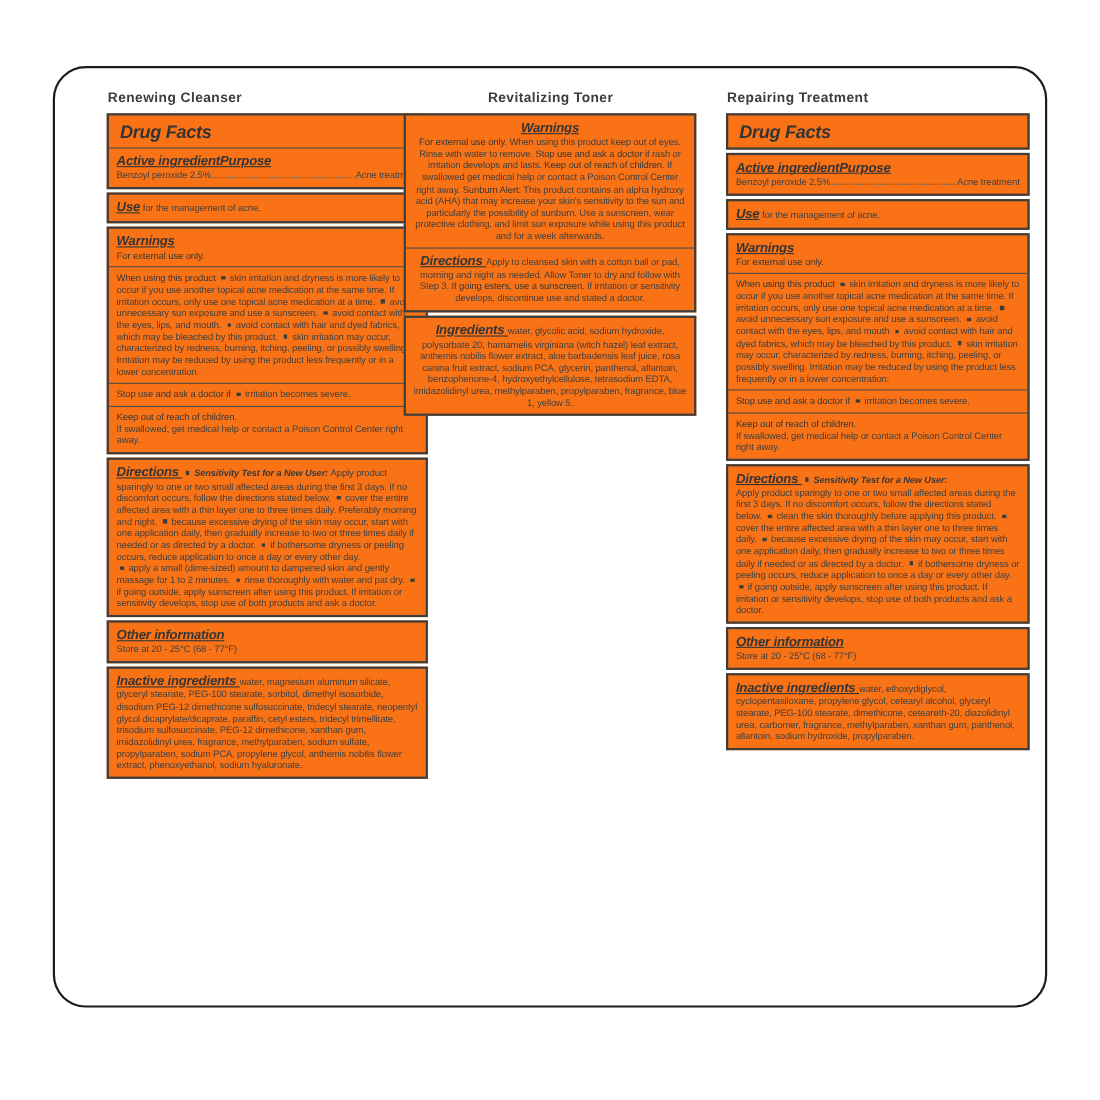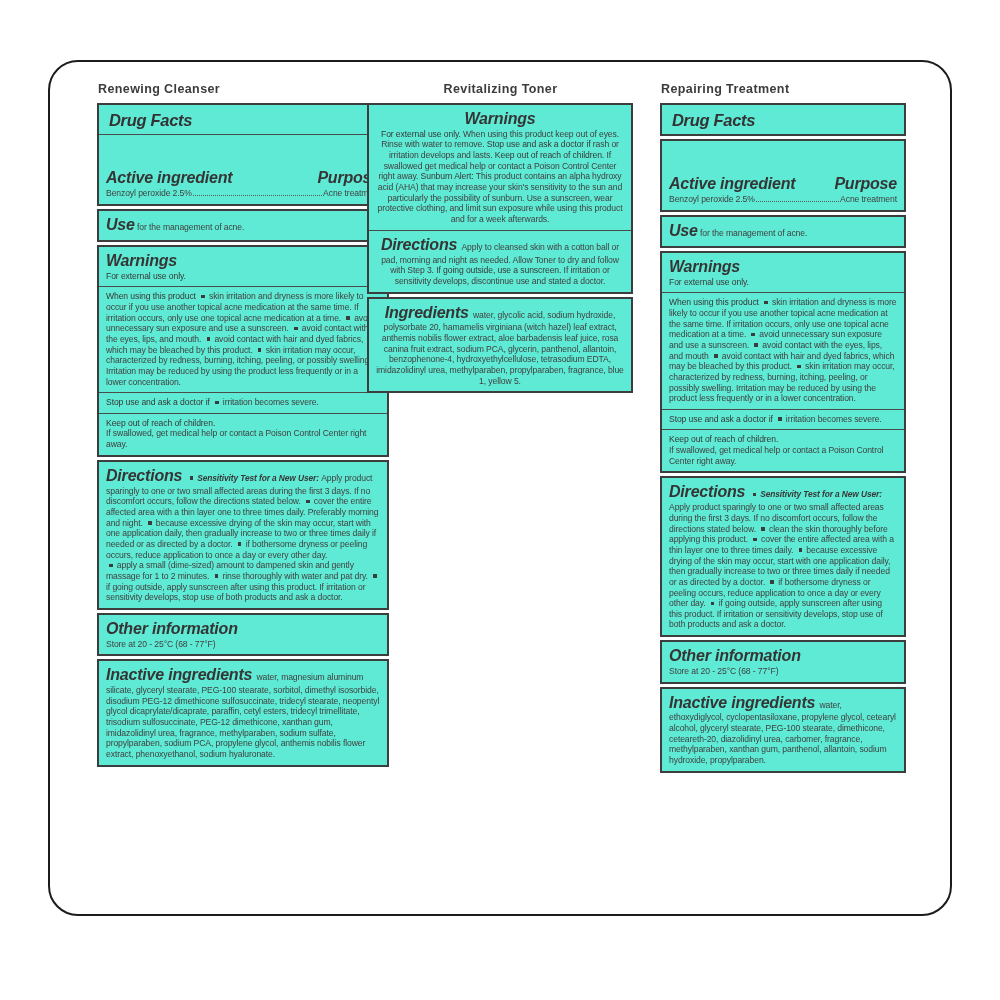--- a/index.html
+++ b/index.html
@@ -7,31 +7,31 @@
   .sheet {
     position:absolute; left:48px; top:60px; width:904px; height:856px;
     border:2.5px solid #1c1c1c; border-radius:30px; background:#ffffff;
   }
   .col { position:absolute; top:20px; }
   .col-title {
     font-size:12.5px; font-weight:bold; color:#3c3c3c; letter-spacing:0.4px;
     margin-bottom:7px; padding-left:1px;
   }
   .dfbox {
-    border:2px solid #3d3d3d; background:#5eead4; margin-bottom:3px;
+    border:2px solid #3d3d3d; background:#f97316; margin-bottom:3px;
   }
   .sec { padding:4px 7px 5px 7px; font-size:8.6px; line-height:1.24; color:#414141; letter-spacing:-0.1px; }
   .sec + .sec { border-top:1.5px solid #4b4b4b; }
   .sec-title { font-size:16.5px; font-weight:bold; font-style:italic; color:#333; padding:5px 7px 4px 10px; letter-spacing:-0.3px; }
-  .t-hd { font-weight:bold; font-style:italic; font-size:16px; color:#353535; letter-spacing:-0.2px; }
+  .t-hd { font-weight:bold; font-style:italic; font-size:12px; color:#353535; letter-spacing:-0.2px;text-decoration:underline; }
   .t-b  { font-weight:normal; color:#383838; }
   .t-bi { font-weight:bold; font-style:italic; font-size:8.4px; color:#383838; }
   .t-n  { }
   .blt  { display:inline-block; width:3.5px; height:3.5px; background:#3c3c3c; margin:0 2px 1px 3px; }
-  .active-row1 { display:flex; justify-content:space-between; align-items:baseline;margin-top:29px; }
+  .active-row1 { display:flex; align-items:baseline; }
   .active-row2 { display:flex; align-items:baseline; font-size:8.6px; color:#414141; }
   .leader { flex:1; border-bottom:1.5px dotted #5a5a5a; margin:0 1px 2px 1px; min-width:10px; }
   .footnote { margin-top:16px; font-size:9.5px; font-weight:bold; color:#383838; line-height:1.3; padding-left:1px; }
 </style>
 </head>
 <body>
 
 <div class="sheet">
 
   <div class="col" style="left:47px; width:292px;">
@@ -70,29 +70,29 @@
           <div class="sec"><span class="t-hd">Inactive ingredients </span><span class="t-n">water, magnesium aluminum silicate, glyceryl stearate, PEG-100 stearate, sorbitol, dimethyl isosorbide, disodium PEG-12 dimethicone sulfosuccinate, tridecyl stearate, neopentyl glycol dicaprylate/dicaprate, paraffin, cetyl esters, tridecyl trimellitate, trisodium sulfosuccinate, PEG-12 dimethicone, xanthan gum, imidazolidinyl urea, fragrance, methylparaben, sodium sulfate, propylparaben, sodium PCA, propylene glycol, anthemis nobilis flower extract, phenoxyethanol, sodium hyaluronate.</span></div>
         </div>
       </div>
   </div>
 
   <div class="col" style="left:317px; width:266px;text-align:center;">
     <div class="col-title">Revitalizing Toner</div>
     <div class="boxes">
         <div class="dfbox">
           <div class="sec"><span class="t-hd">Warnings</span><br><span class="t-b">For external use only. </span><span class="t-n">When using this product keep out of eyes. Rinse with water to remove. </span><span class="t-b">Stop use and ask a doctor if </span><span class="t-n">rash or irritation develops and lasts. </span><span class="t-b">Keep out of reach of children. </span><span class="t-n">If swallowed get medical help or contact a Poison Control Center right away. </span><span class="t-b">Sunburn Alert: </span><span class="t-n">This product contains an alpha hydroxy acid (AHA) that may increase your skin's sensitivity to the sun and particularly the possibility of sunburn. Use a sunscreen, wear protective clothing, and limit sun exposure while using this product and for a week afterwards.</span></div>
-          <div class="sec"><span class="t-hd">Directions </span><span class="t-n">Apply to cleansed skin with a cotton ball or pad, morning and night as needed. Allow Toner to dry and follow with Step 3. </span><span class="t-b">If going outside, use a sunscreen. </span><span class="t-n">If irritation or sensitivity develops, discontinue use and stated a doctor.</span></div>
+          <div class="sec"><span class="t-hd">Directions </span><span class="t-n">Apply to cleansed skin with a cotton ball or pad, morning and night as needed. Allow Toner to dry and follow with Step 3. </span><span class="t-b">If going esters, use a sunscreen. </span><span class="t-n">If irritation or sensitivity develops, discontinue use and stated a doctor.</span></div>
         </div>
         <div class="dfbox">
           <div class="sec"><span class="t-hd">Ingredients </span><span class="t-n">water, glycolic acid, sodium hydroxide, polysorbate 20, hamamelis virginiana (witch hazel) leaf extract, anthemis nobilis flower extract, aloe barbadensis leaf juice, rosa canina fruit extract, sodium PCA, glycerin, panthenol, allantoin, benzophenone-4, hydroxyethylcellulose, tetrasodium EDTA, imidazolidinyl urea, methylparaben, propylparaben, fragrance, blue 1, yellow 5.</span></div>
         </div>
       </div>
   </div>
 
-  <div class="col" style="left:610px; width:246px;">
+  <div class="col" style="left:610px; width:276px;">
     <div class="col-title">Repairing Treatment</div>
     <div class="boxes">
         <div class="dfbox">
           <div class="sec sec-title">Drug Facts</div>
         </div>
         <div class="dfbox">
           <div class="sec">
             <div class="active-row1">
               <span class="t-hd">Active ingredient</span>
               <span class="t-hd">Purpose</span>

